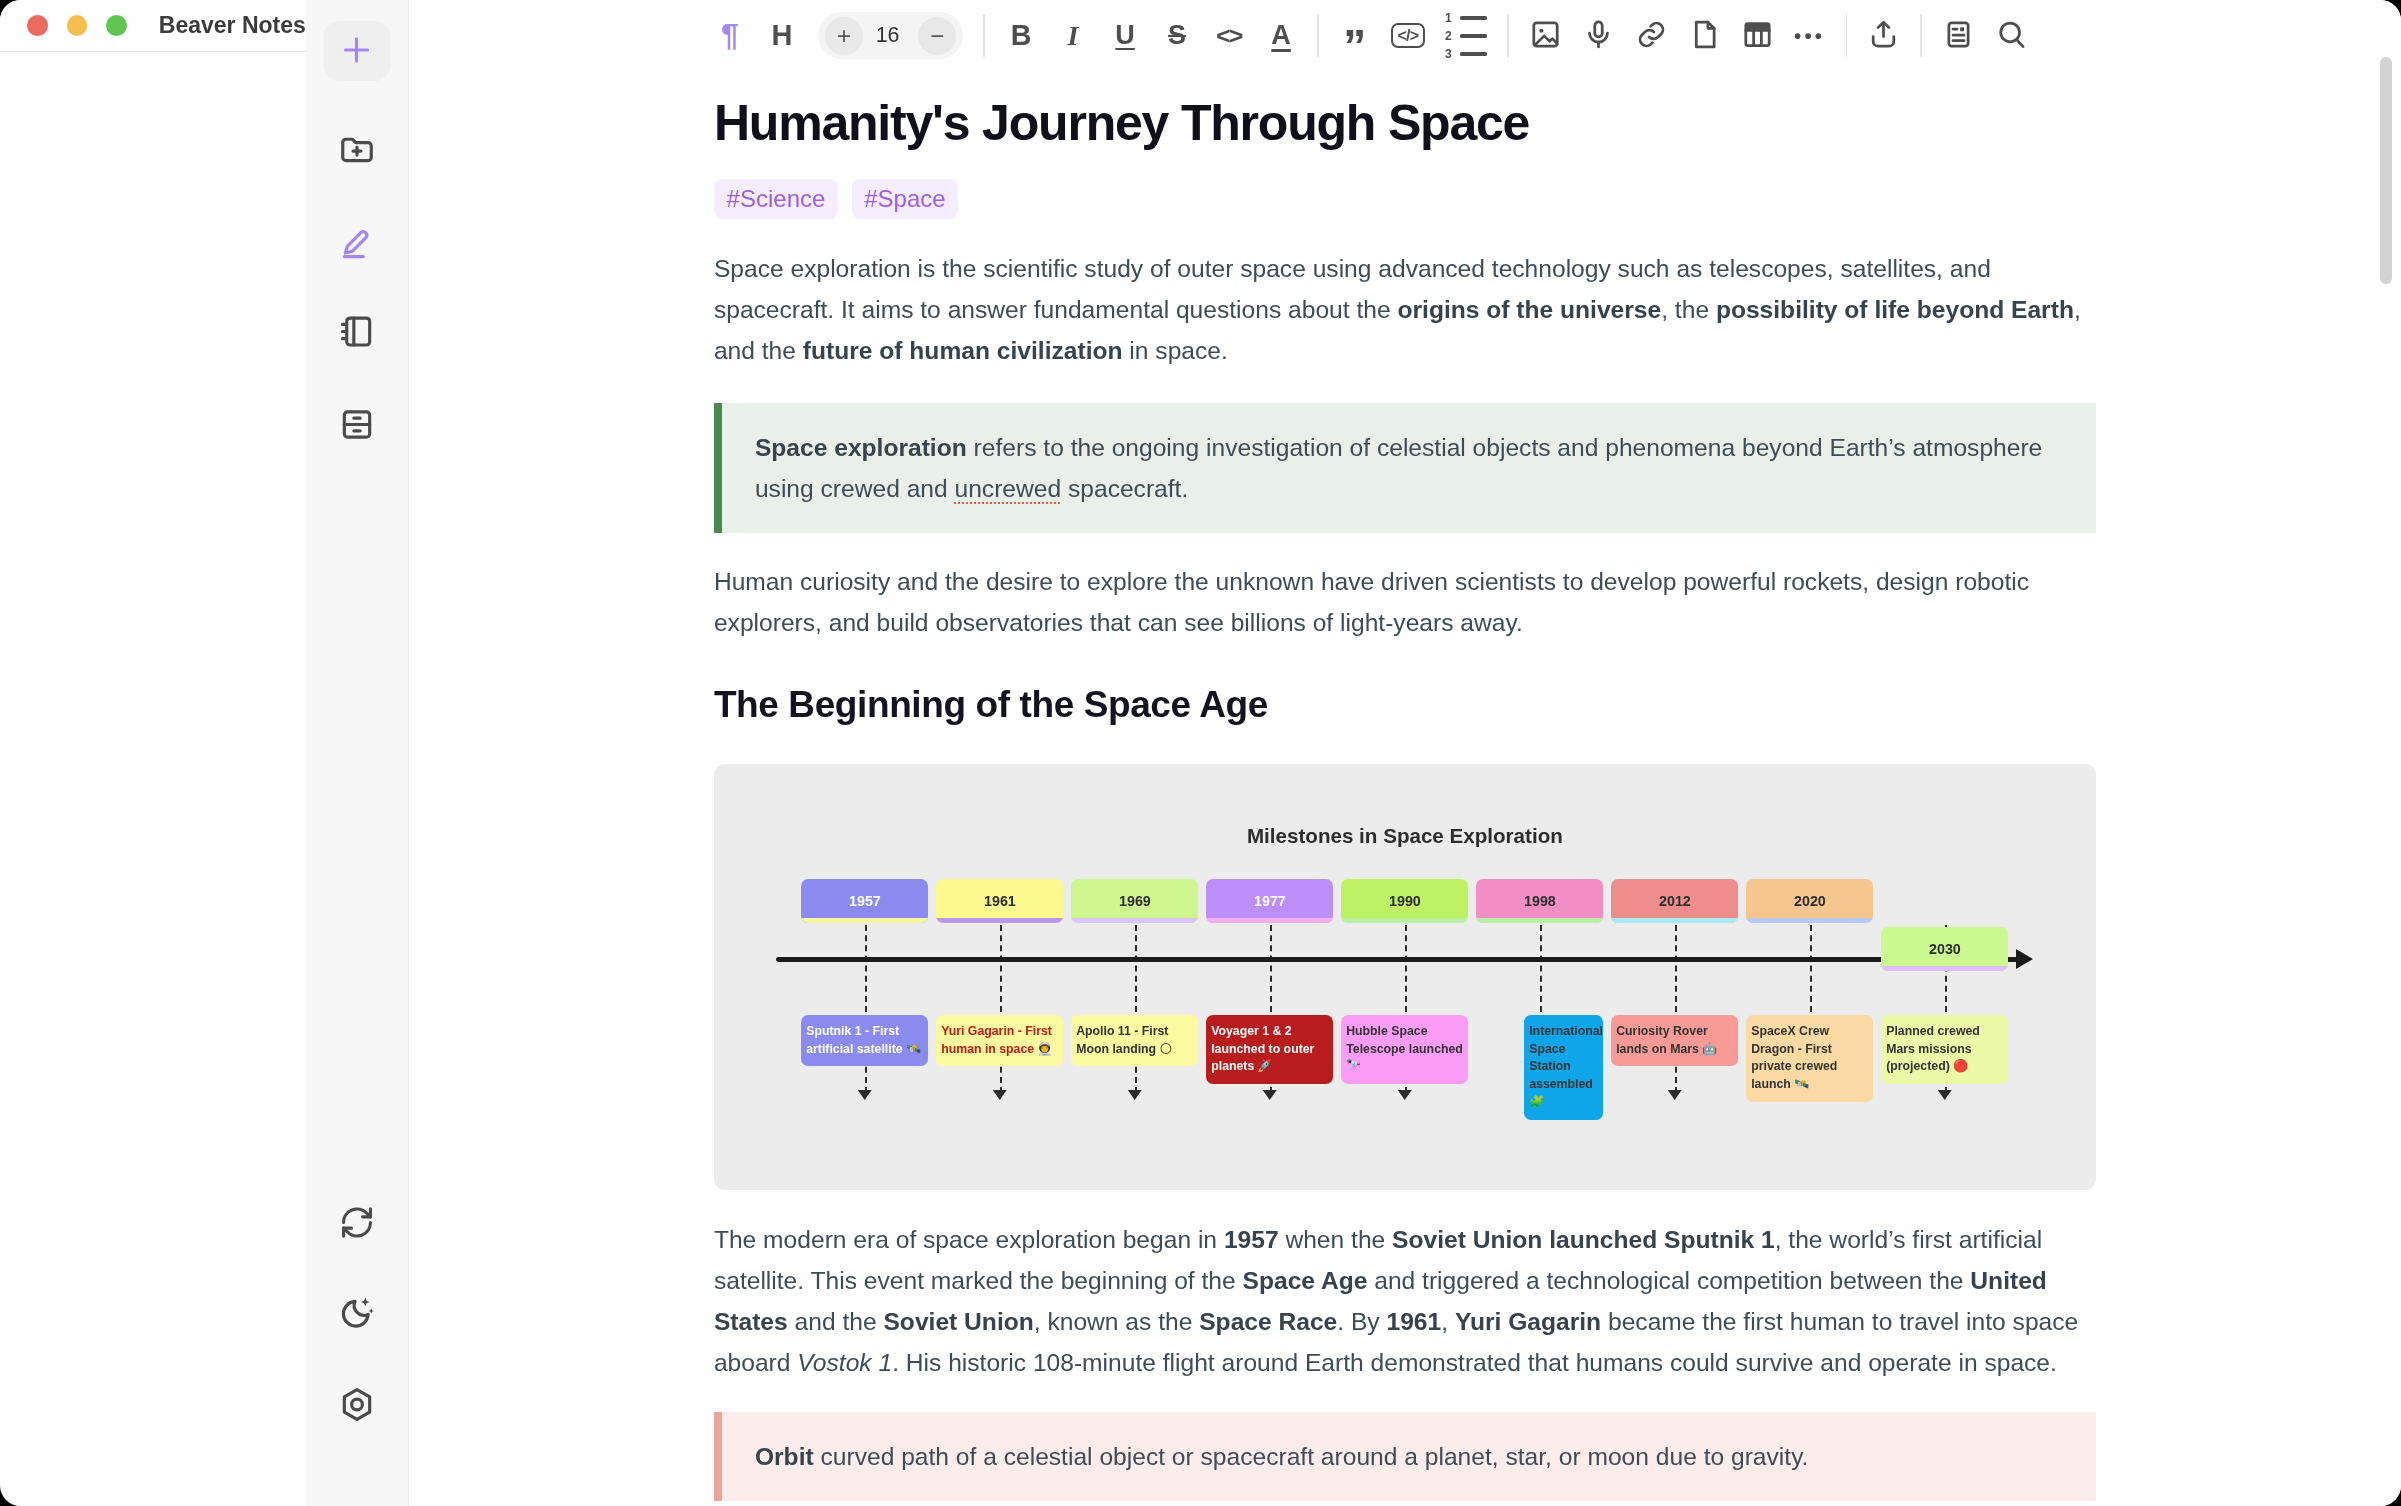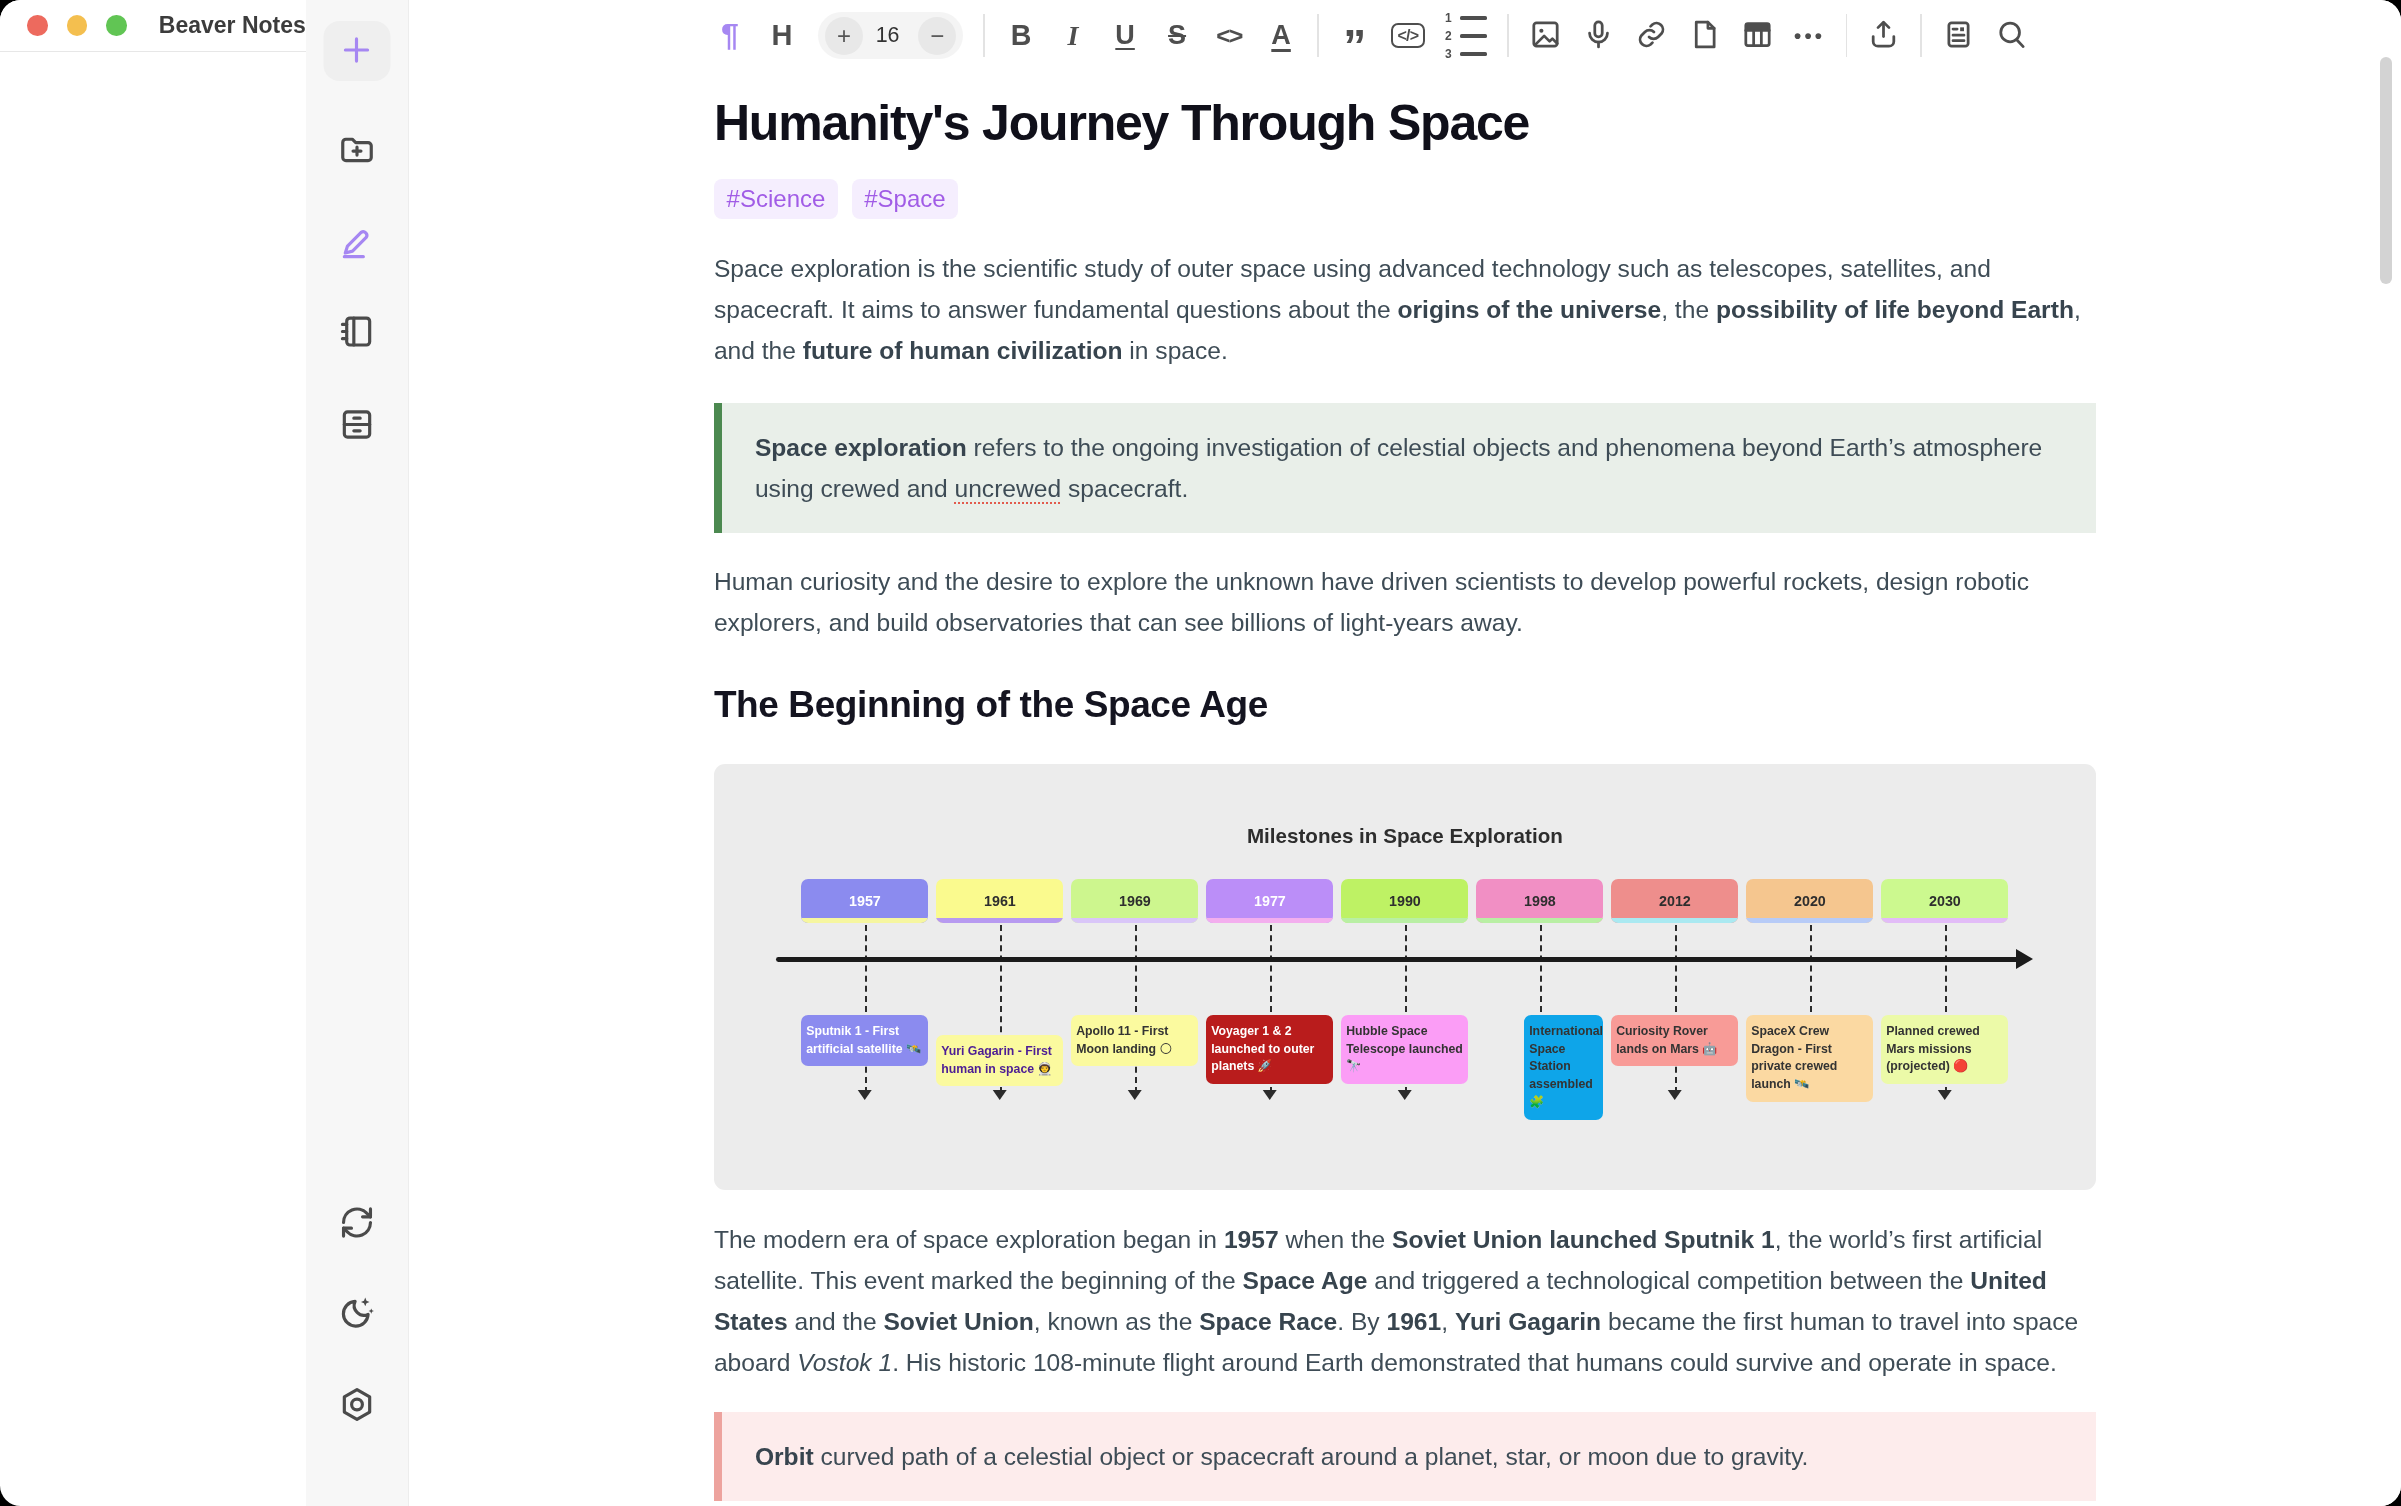--- a/index.html
+++ b/index.html
@@ -295,21 +295,21 @@
             <div class="axis"></div>
             <div class="tl-row">
                 <div class="tl-col">
                   <div class="tl-dash"></div>
                   <div class="tl-year" style="background: rgb(139, 139, 239); color: rgb(255, 255, 255);">1957<span class="tl-strip" style="background: rgb(246, 246, 160);"></span></div>
                   <div class="tl-event" style="background: rgb(139, 139, 239); color: rgb(255, 255, 255);">Sputnik 1 - First artificial satellite 🛰️</div>
                 </div>
                 <div class="tl-col">
                   <div class="tl-dash"></div>
                   <div class="tl-year" style="background: rgb(250, 250, 142); color: rgb(46, 46, 46);">1961<span class="tl-strip" style="background: rgb(183, 154, 240);"></span></div>
-                  <div class="tl-event" style="background: rgb(251, 250, 159); color: #4c1d95; margin-top: 20px;">Yuri Gagarin - First human in space 👨‍🚀</div>
+                  <div class="tl-event" style="background: rgb(251, 250, 159); color: #b91c1c;">Yuri Gagarin - First human in space 👨‍🚀</div>
                 </div>
                 <div class="tl-col">
                   <div class="tl-dash"></div>
                   <div class="tl-year" style="background: rgb(205, 246, 142); color: rgb(46, 46, 46);">1969<span class="tl-strip" style="background: rgb(217, 198, 248);"></span></div>
                   <div class="tl-event" style="background: rgb(251, 250, 159); color: rgb(51, 51, 51);">Apollo 11 - First Moon landing 🌕</div>
                 </div>
                 <div class="tl-col">
                   <div class="tl-dash"></div>
                   <div class="tl-year" style="background: rgb(187, 142, 248); color: rgb(255, 255, 255);">1977<span class="tl-strip" style="background: rgb(243, 174, 238);"></span></div>
                   <div class="tl-event" style="background: #b91c1c; color: rgb(255, 255, 255);">Voyager 1 &amp; 2 launched to outer planets 🚀</div>
@@ -329,21 +329,21 @@
                   <div class="tl-year" style="background: rgb(238, 142, 140); color: rgb(46, 46, 46);">2012<span class="tl-strip" style="background: rgb(170, 233, 241);"></span></div>
                   <div class="tl-event" style="background: rgb(248, 155, 151); color: rgb(51, 51, 51);">Curiosity Rover lands on Mars 🤖</div>
                 </div>
                 <div class="tl-col">
                   <div class="tl-dash"></div>
                   <div class="tl-year" style="background: rgb(245, 198, 143); color: rgb(46, 46, 46);">2020<span class="tl-strip" style="background: rgb(183, 203, 247);"></span></div>
                   <div class="tl-event" style="background: rgb(251, 217, 162); color: rgb(51, 51, 51);">SpaceX Crew Dragon - First private crewed launch 🛰️</div>
                 </div>
                 <div class="tl-col">
                   <div class="tl-dash"></div>
-                  <div class="tl-year" style="background: rgb(204, 249, 143); color: rgb(46, 46, 46);">2030<span class="tl-strip" style="background: rgb(226, 188, 247);"></span></div>
+                  <div class="tl-year" style="background: rgb(204, 249, 143); color: rgb(46, 46, 46); margin-top: 48px;">2030<span class="tl-strip" style="background: rgb(226, 188, 247);"></span></div>
                   <div class="tl-event" style="background: rgb(236, 250, 168); color: rgb(51, 51, 51);">Planned crewed Mars missions (projected) 🔴</div>
                 </div>
               </div>
           </div>
         </div>
 
         <p class="para"><span>The modern era of space exploration began in </span><span class="b">1957</span><span> when the </span><span class="b">Soviet Union launched Sputnik 1</span><span>, the world’s first artificial satellite. This event marked the beginning of the </span><span class="b">Space Age</span><span> and triggered a technological competition between the </span><span class="b">United States</span><span> and the </span><span class="b">Soviet Union</span><span>, known as the </span><span class="b">Space Race</span><span>. By </span><span class="b">1961</span><span>, </span><span class="b">Yuri Gagarin</span><span> became the first human to travel into space aboard </span><span class="i">Vostok 1</span><span>. His historic 108-minute flight around Earth demonstrated that humans could survive and operate in space.</span></p>
 
         <div class="callout pink"><span class="b">Orbit</span><span> curved path of a celestial object or spacecraft around a planet, star, or moon due to gravity.</span></div>
       </div>

